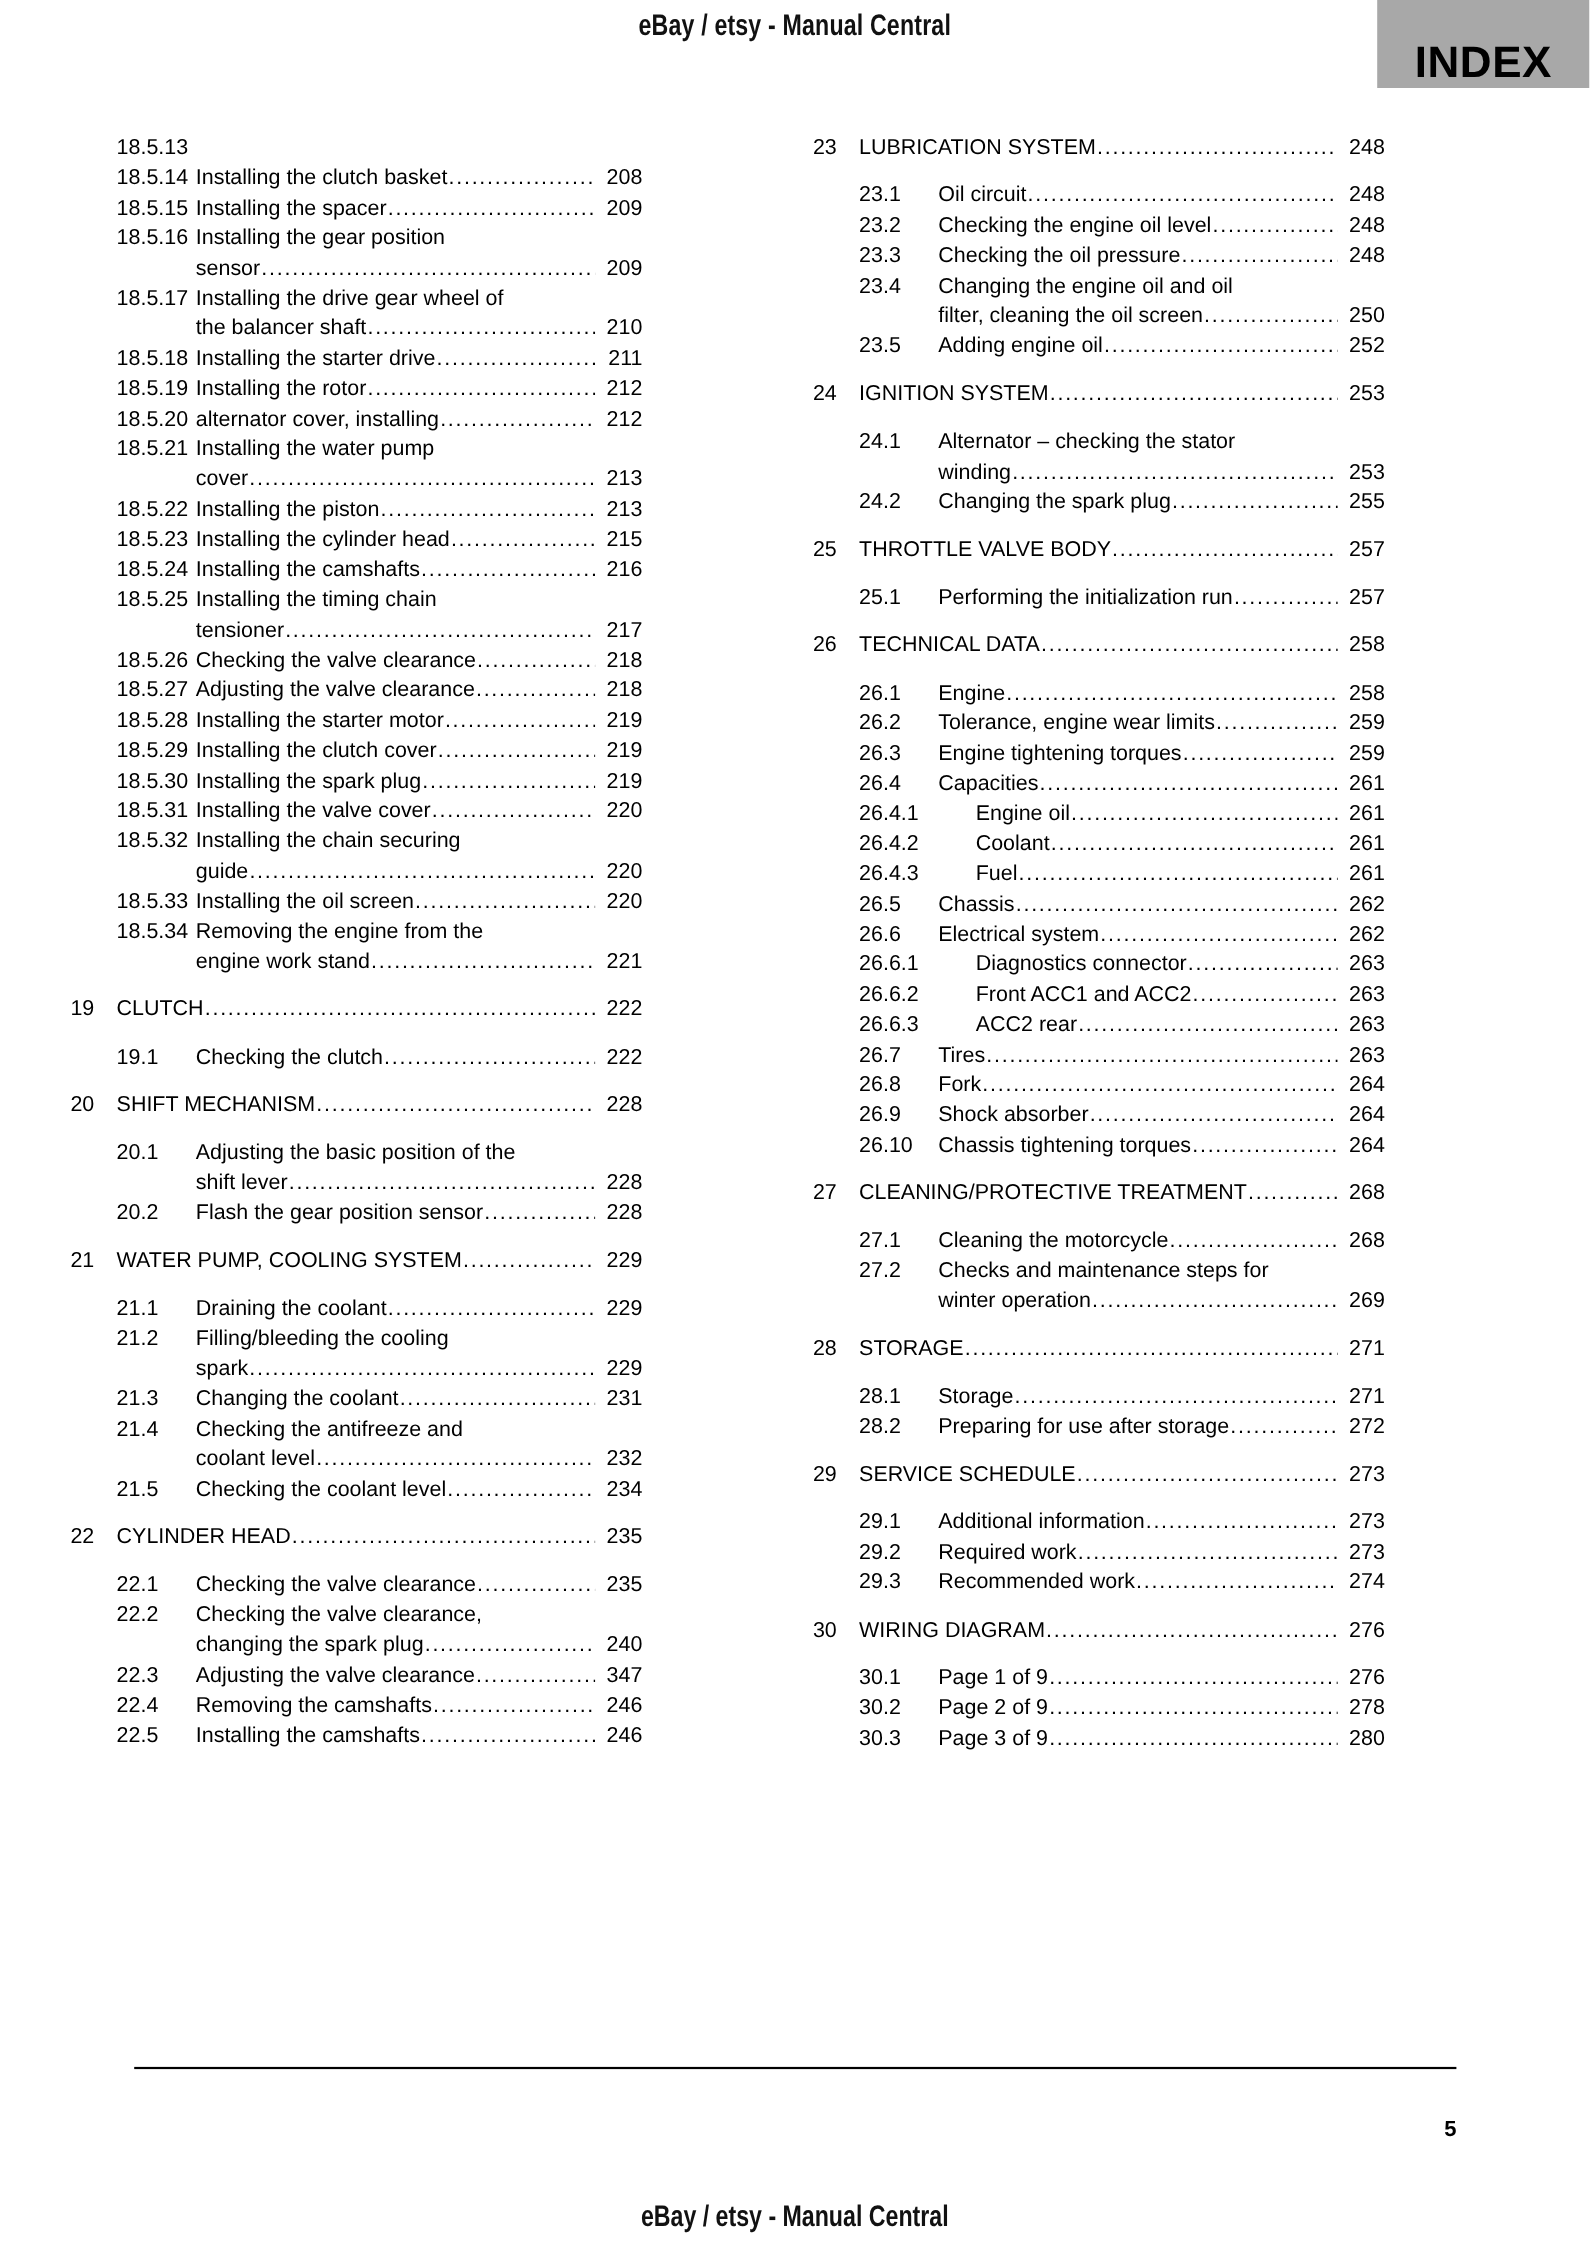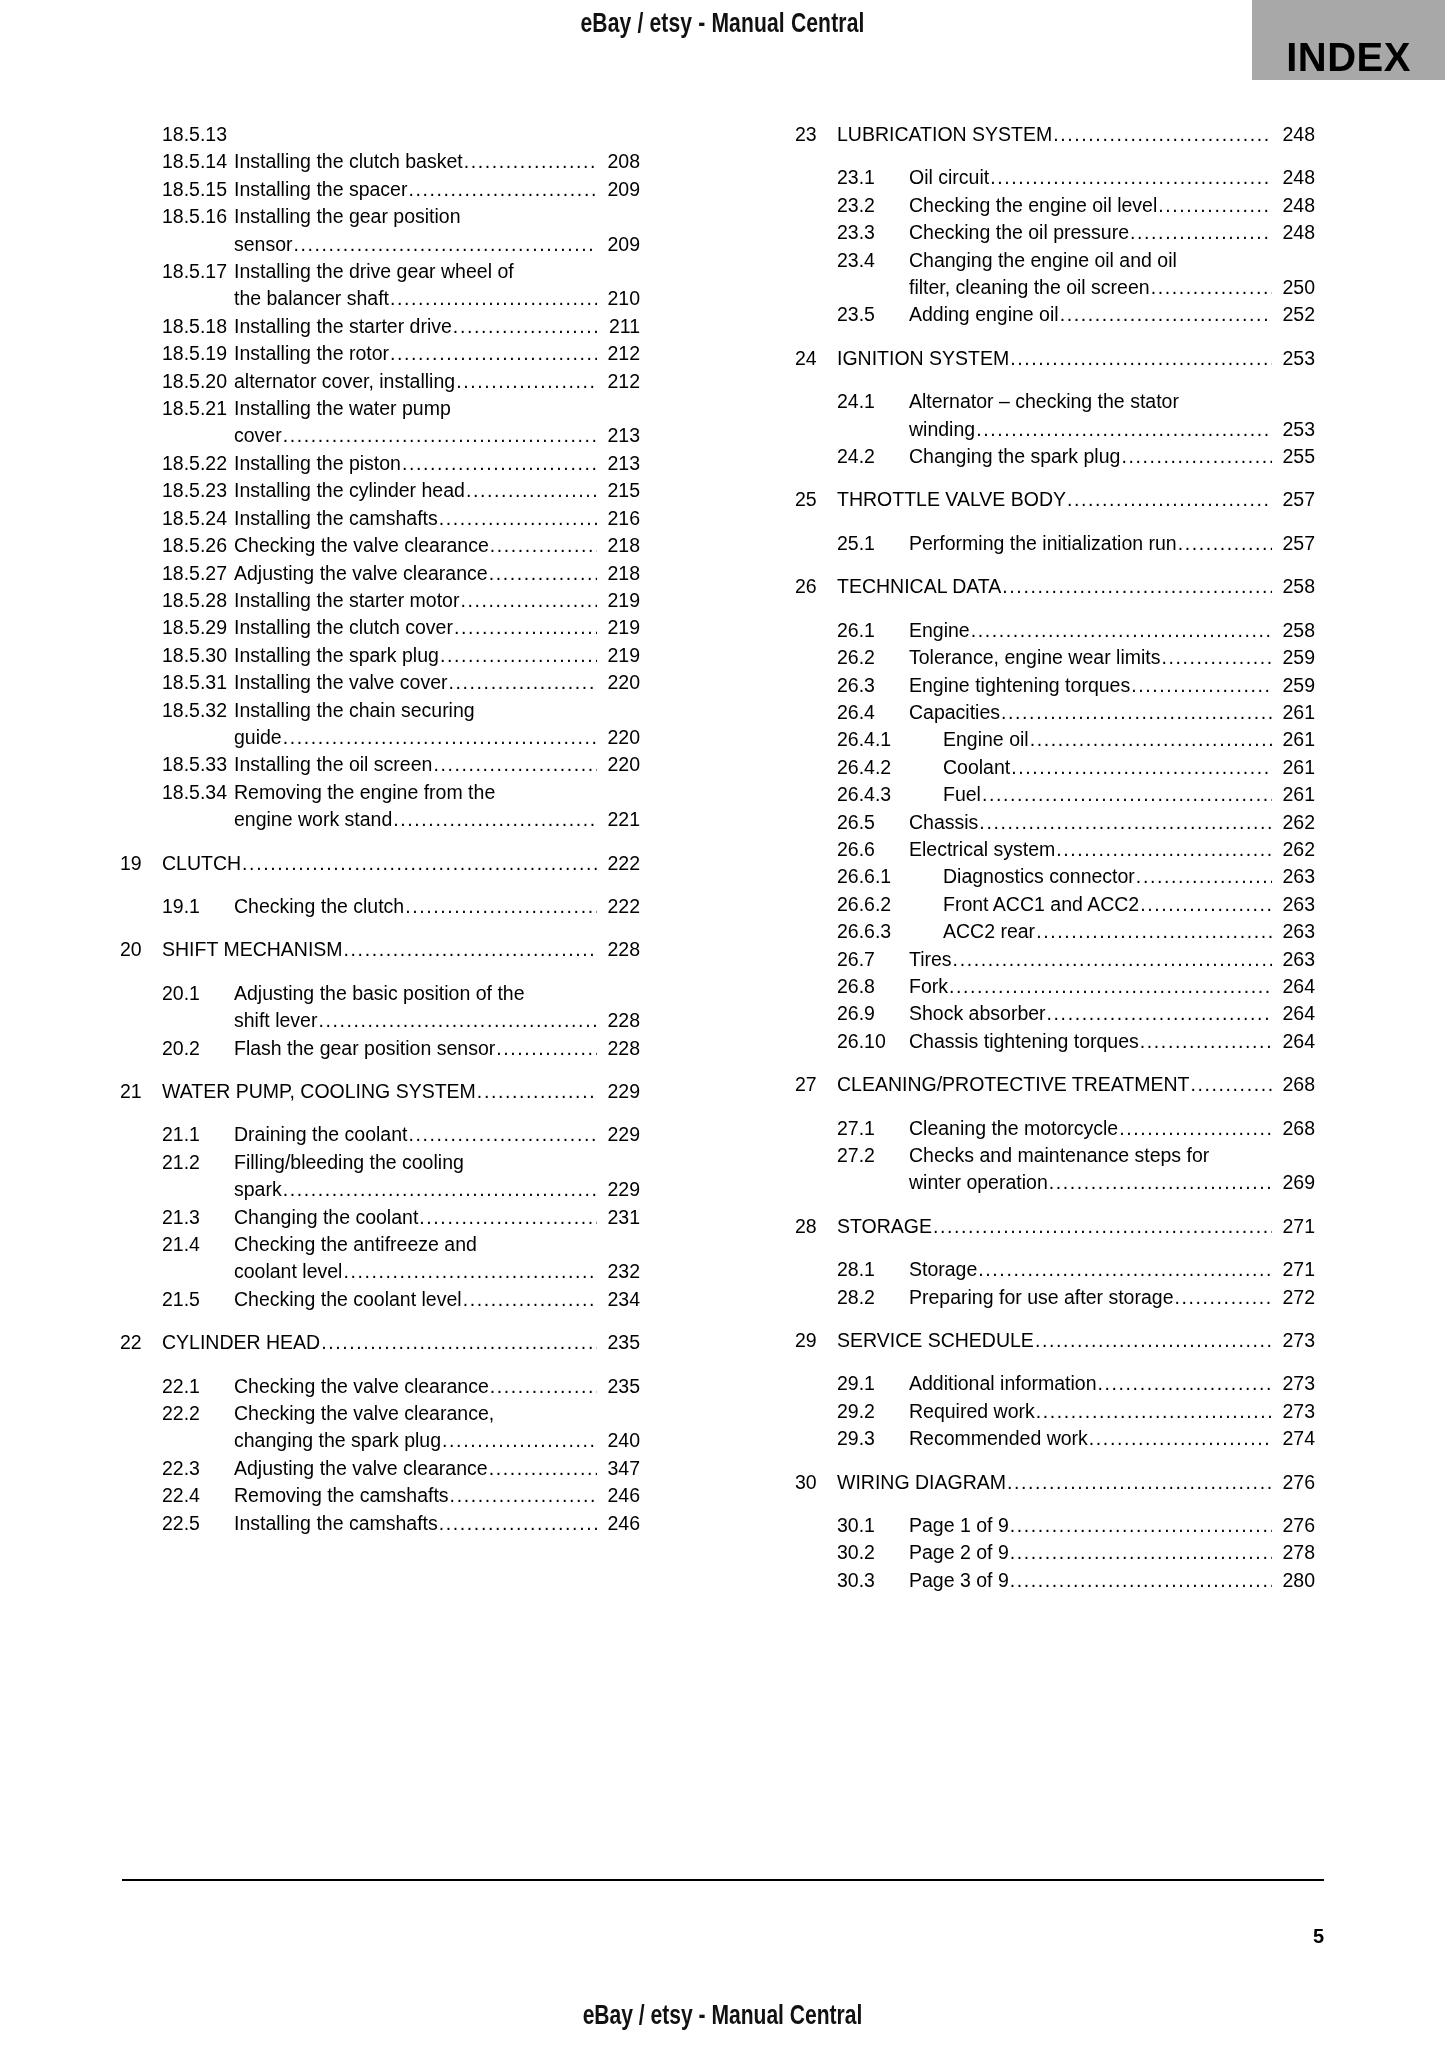--- a/index.html
+++ b/index.html
@@ -56,21 +56,21 @@
     top: 121px;
     left: 0;
     width: 1445px;
     display: flex;
     gap: 0;
   }
   .col {
     width: 520px;
     box-sizing: border-box;
   }
-  .col-left  { margin-left: 120px; }
+  .col-left  { margin-left: 64px; }
   .col-right { margin-left: 155px; }
 
   
   .entry {
     display: flex;
     align-items: flex-start;
     font-size: 19.5px;
     line-height: 27.4px;
   }
   .entry.lvl1 { margin-top: 16px; align-items: flex-end; }
@@ -283,20 +283,34 @@
         <div class="num">18.5.24</div>
         <div class="body-cell">
           <div class="line">
             <span class="label">Installing the camshafts</span>
             <span class="leader"></span>
             <span class="pg">216</span>
           </div>
         </div>
       </div>
       <div class="entry lvl2">
+        <div class="num">18.5.25</div>
+        <div class="body-cell">
+          <div class="line nopage">
+            <span class="label">Installing the timing chain</span>
+            <span class="pg"></span>
+          </div>
+          <div class="line">
+            <span class="label">tensioner</span>
+            <span class="leader"></span>
+            <span class="pg">217</span>
+          </div>
+        </div>
+      </div>
+      <div class="entry lvl2">
         <div class="num">18.5.26</div>
         <div class="body-cell">
           <div class="line">
             <span class="label">Checking the valve clearance</span>
             <span class="leader"></span>
             <span class="pg">218</span>
           </div>
         </div>
       </div>
       <div class="entry lvl2">

